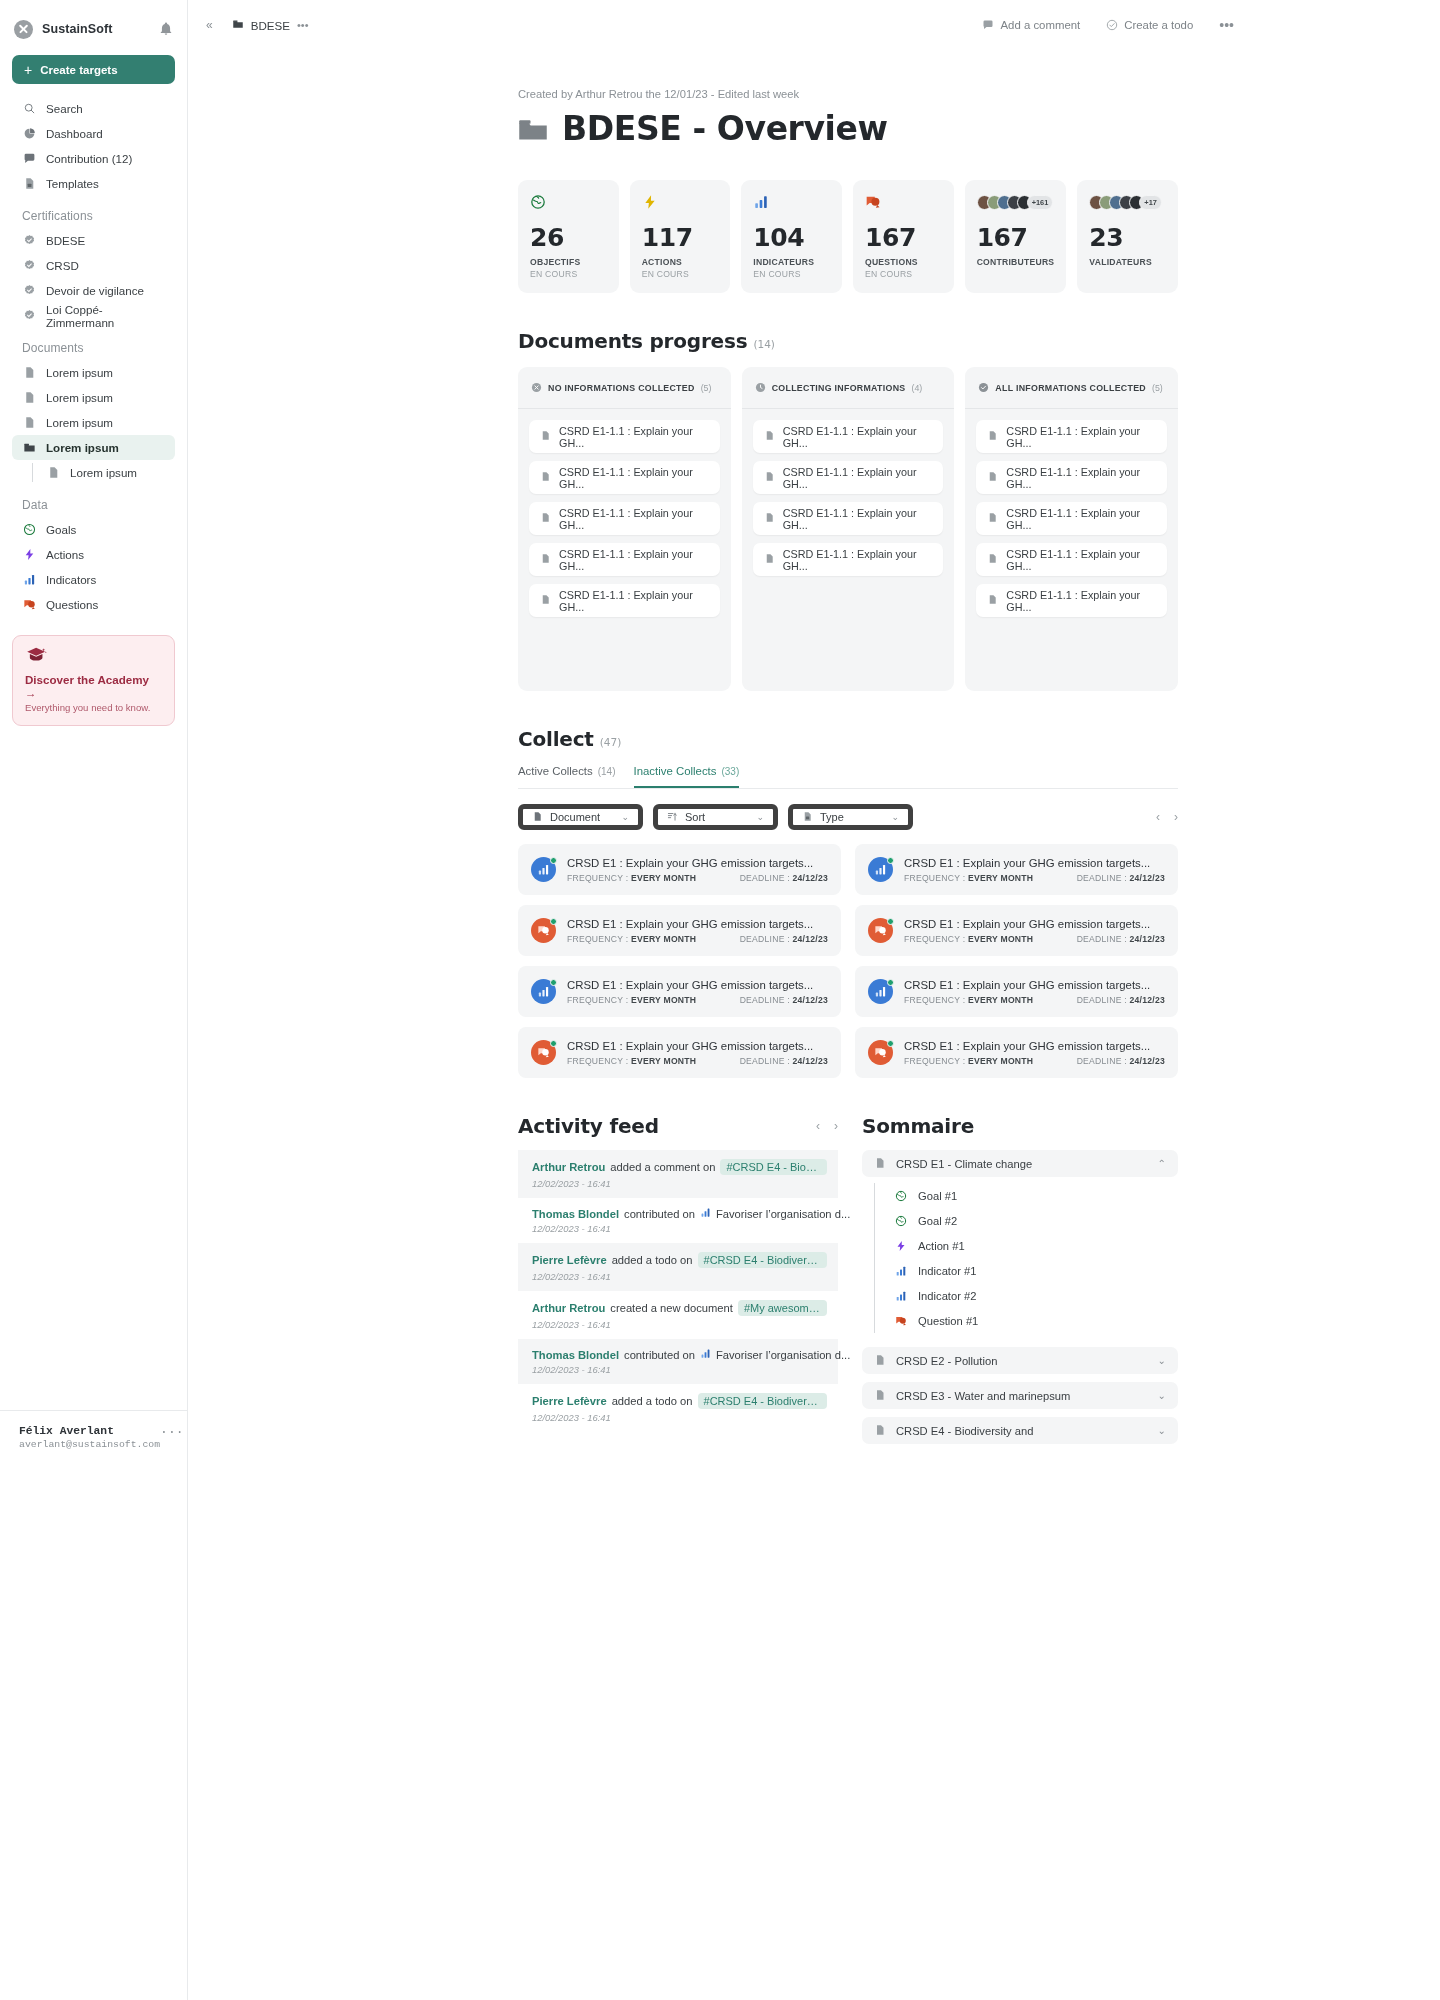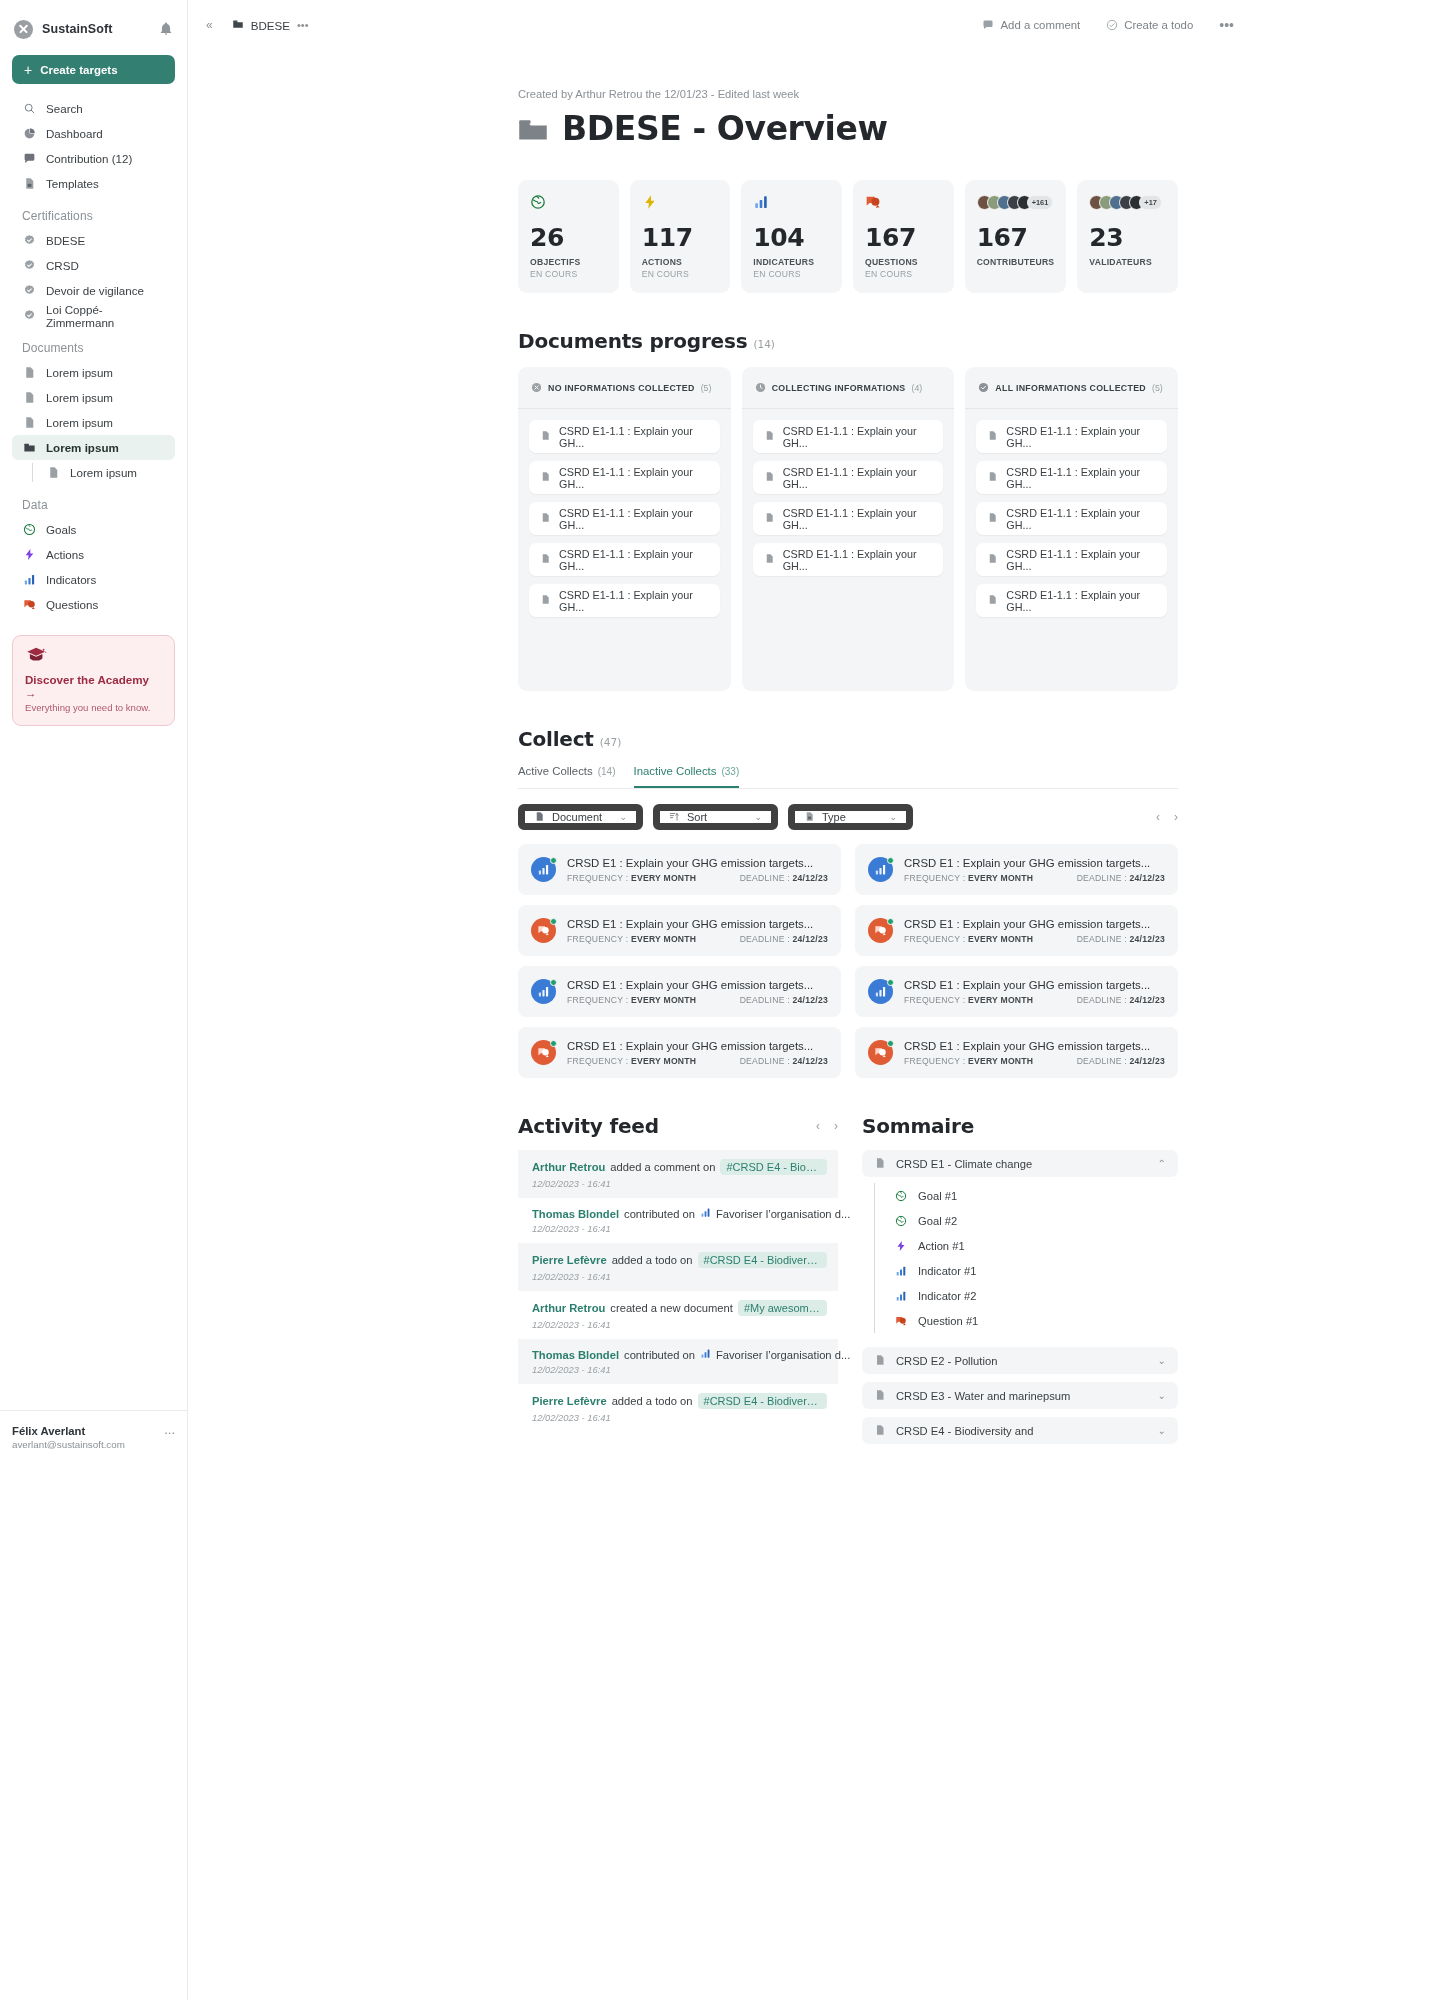--- a/index.html
+++ b/index.html
@@ -77,22 +77,22 @@
     border-radius: 9px;
     padding: 11px 12px 12px 12px;
   }
   .academy .cap { font-size: 14px; line-height: 1; margin-bottom: 7px; }
   .academy .title { font-size: 11.6px; font-weight: 700; color: #9c2b42; }
   .academy .sub { font-size: 9.6px; color: #b05a6c; margin-top: 3px; }
 
   .sb-footer {
     position: absolute; left: 0; right: 0; top: 1410px;
     border-top: 1px solid #e8eaec;
-    padding: 14px 12px 0 12px;
-    display: flex; align-items: flex-start;
+    padding: 14px 12px 0 19px;
+    display: flex; align-items: flex-start; font-family: Liberation Mono, monospace;
   }
   .sb-footer .who { flex: 1; }
   .sb-footer .nm { font-size: 11.3px; font-weight: 600; color: #2e3338; }
   .sb-footer .em { font-size: 9.8px; color: #8b9196; margin-top: 2px; }
   .sb-footer .dots { color: #8b9196; font-size: 13px; line-height: 10px; cursor: pointer; }
 
   
   .main { flex: 1; height: 2000px; overflow: hidden; background: #fff; }
   .topbar {
     height: 50px; display: flex; align-items: center;
@@ -184,21 +184,21 @@
   .tab {
     font-size: 11.4px; color: #5c6267; padding-bottom: 9px; cursor: pointer;
     display: flex; gap: 5px; align-items: baseline;
   }
   .tab .c { font-size: 10px; color: #9aa0a4; }
   .tab.active { color: #2b7f6e; border-bottom: 2px solid #2b7f6e; font-weight: 500; }
   .tab.active .c { color: #6aa79a; }
 
   .filters { display: flex; align-items: center; gap: 10px; margin-top: 15px; }
   .filt {
-    height: 26px; min-width: 125px; border: 7px solid #404040; border-radius: 6px;
+    height: 26px; min-width: 125px; border: 5px solid #404040; border-radius: 6px;
     display: flex; align-items: center; gap: 7px; padding: 0 9px;
     font-size: 11px; color: #3b4044; cursor: pointer; background: #fff;
   }
   .filt .chev { margin-left: auto; color: #8b9196; font-size: 9px; }
   .filters .sp { flex: 1; }
   .pager { display: flex; gap: 14px; color: #9aa0a4; font-size: 12px; }
   .pager span { cursor: pointer; }
 
   .collect-grid {
     display: grid; grid-template-columns: 1fr 1fr; gap: 10px 14px; margin-top: 14px;

